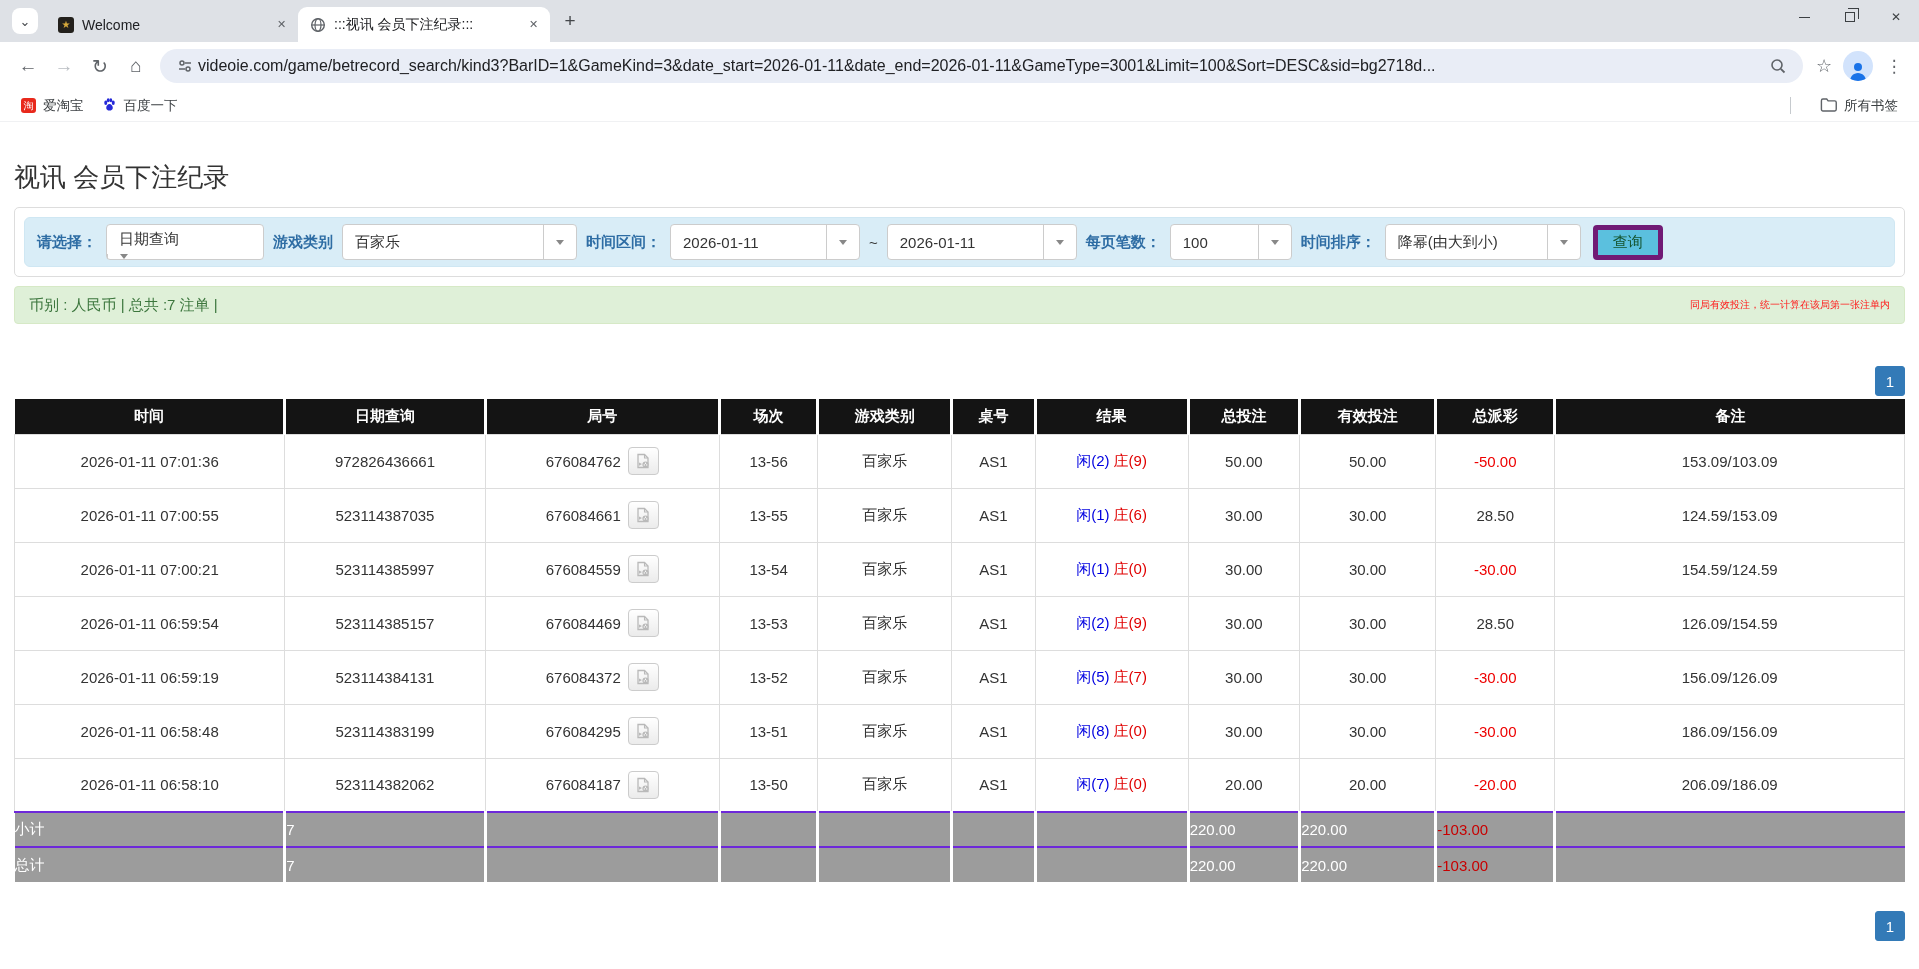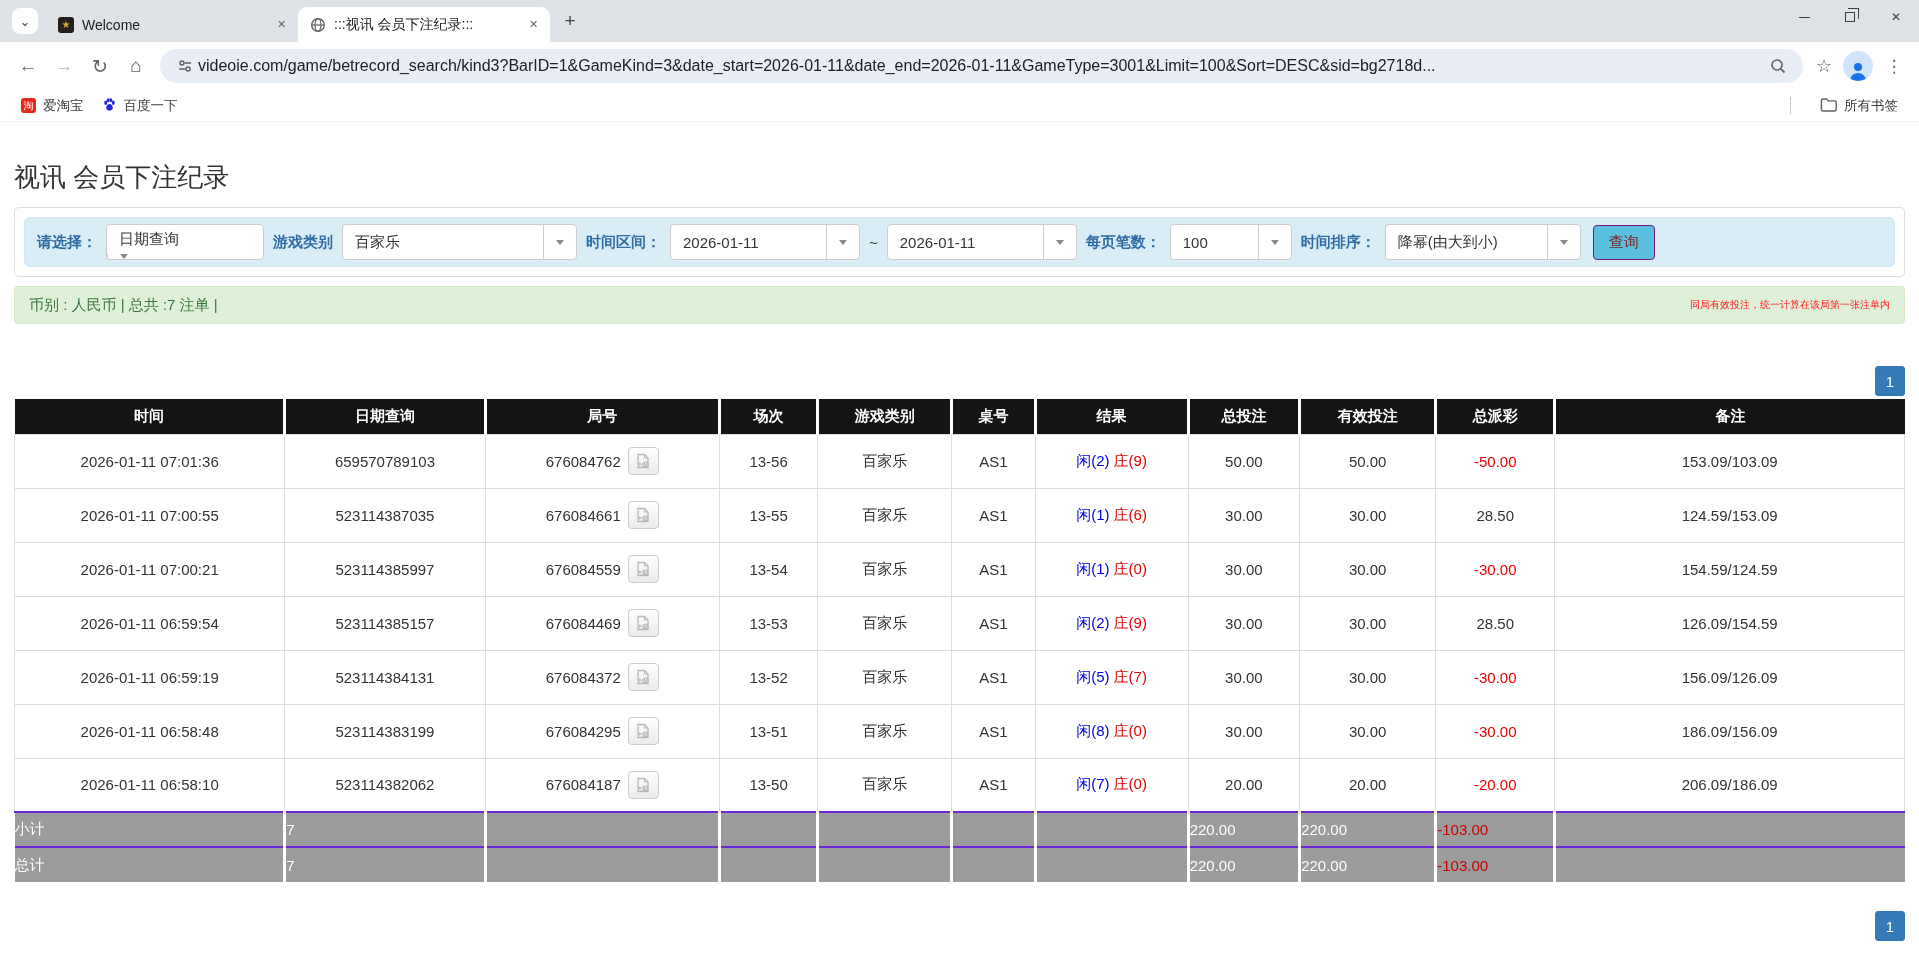--- a/index.html
+++ b/index.html
@@ -57,21 +57,21 @@
     display:flex; align-items:center; gap:9px; padding:0 12px; }
   .flabel { color:#2e6da4; font-weight:bold; font-size:15px; white-space:nowrap; }
   .fselect { background:#fff; border:1px solid #ccc; border-radius:4px; height:36px; display:flex; align-items:stretch; cursor:pointer; }
   .fselect .fval { padding:0 12px; font-size:15px; color:#333; display:flex; align-items:center; flex:1;
     white-space:nowrap; overflow:hidden; }
   .caret-box { width:33px; border-left:1px solid #ccc; display:flex; align-items:center; justify-content:center; flex:none; }
   .caret { width:0; height:0; border-left:4px solid transparent; border-right:4px solid transparent; border-top:5px solid #888; }
   .w-select1 { width:158px;flex-direction:column; } .w-select2 { width:235px; } .w-date { width:190px; }
   .w-limit { width:122px; } .w-sort { width:196px; }
   .tilde { color:#333; font-size:15px; }
-  .search-btn { background:#5bc0de; border:1px solid #701a75; color:#7f1d1d; border-radius:4px; height:35px;
+  .search-btn { background:#5bc0de; border:5px solid #701a75; color:#14532d; border-radius:4px; height:35px;
     padding:0 15px; font-size:15px; margin-left:3px; cursor:pointer; }
 
   .alert-bar { margin-top:9px; background:#dff0d8; border:1px solid #d6e9c6; border-radius:4px; height:38px;
     display:flex; align-items:center; justify-content:space-between; padding:0 14px; }
   .alert-left { color:#3c763d; font-size:15px; }
   .alert-right { color:#ff1a1a; font-size:10px; }
 
   .pager-row { display:flex; justify-content:flex-end; margin:42px 0 3px; }
   .pager-row.bottom { margin:29px 0 0; padding-bottom:15px; }
   .page-btn { min-width:30px; height:30px; background:#337ab7; border:1px solid #337ab7; border-radius:3px;
@@ -301,21 +301,21 @@
         <th>总投注</th>
         <th>有效投注</th>
         <th>总派彩</th>
         <th>备注</th>
       </tr>
     </thead>
     <tbody>
 
   <tr>
     <td>2026-01-11 07:01:36</td>
-    <td>659570789103</td>
+    <td>972826436661</td>
     <td>
       <span class="round-wrap">
         <span>676084762</span>
         <span class="video-btn">
           <svg width="16" height="16" viewBox="0 0 16 16">
             <path d="M3 1.5h6.5L13 5v9.5H3z" fill="none" stroke="#b9b9b9" stroke-width="1.3"></path>
             <path d="M9.5 1.5V5H13" fill="none" stroke="#b9b9b9" stroke-width="1.1"></path>
             <circle cx="10.5" cy="11.5" r="3.1" fill="#b9b9b9"></circle>
             <circle cx="10.5" cy="10.3" r="0.7" fill="#fff"></circle>
                   <circle cx="9.3" cy="11.9" r="0.7" fill="#fff"></circle>

